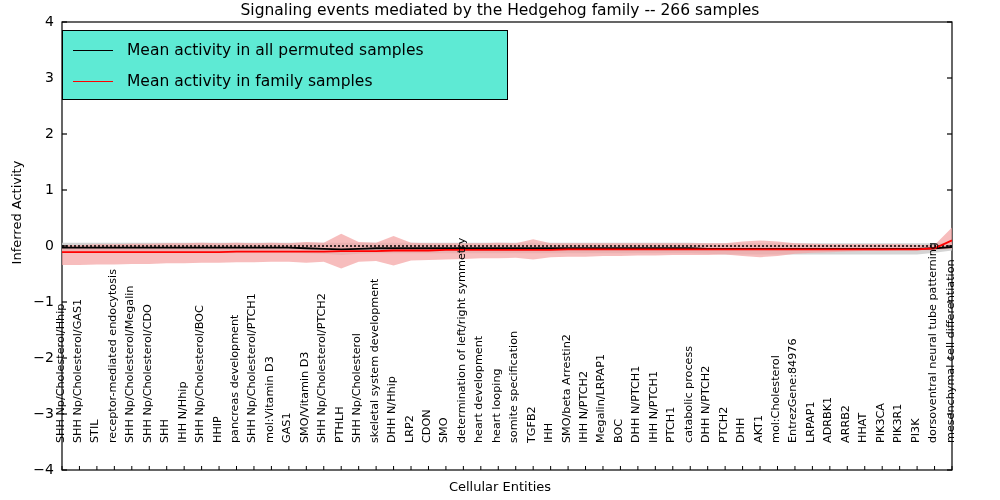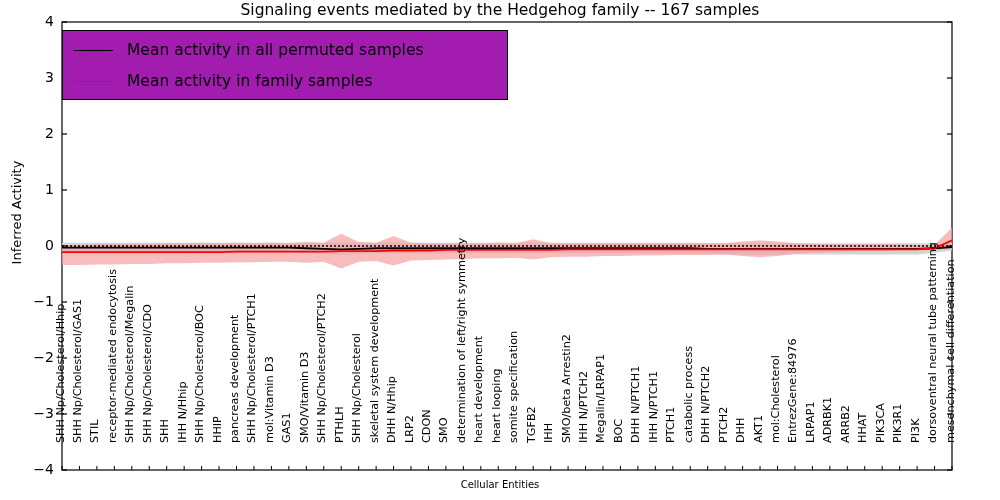--- a/index.html
+++ b/index.html
@@ -15,49 +15,49 @@
     position:absolute;left:0;top:1px;width:1000px;text-align:center;
     font-size:15.5px;color:#000;white-space:nowrap;
   }
   .ylabel{
     position:absolute;left:-84px;top:205px;width:200px;text-align:center;
     font-size:13px;color:#000;
     transform:rotate(-90deg);transform-origin:center center;
   }
   .xlabel{
     position:absolute;left:0;top:479px;width:1000px;text-align:center;
-    font-size:10px;color:#000;
+    font-size:13px;color:#000;
   }
   .ytick{
     position:absolute;width:40px;text-align:right;font-size:14px;color:#000;
     left:14px;
   }
   .xtick{
     position:absolute;bottom:0;font-size:11.2px;color:#000;
     white-space:nowrap;transform-origin:left bottom;
     transform:rotate(-90deg);
   }
   #xticks{position:absolute;left:0;top:0;width:1000px;height:470px;}
   .legend-box{
     position:absolute;left:62px;top:30px;width:446px;height:70px;
-    background:#a21caf;border:1.3px solid #000;box-sizing:border-box;
+    background:#5eead4;border:1.3px solid #000;box-sizing:border-box;
   }
   .legend-row{
     position:absolute;left:10px;height:30px;display:flex;align-items:center;
   }
   .legend-swatch{width:40px;height:0;border-top:1.6px solid #000;margin-right:14px;}
   .legend-swatch.red{border-top-color:#ff0000;}
   .legend-text{font-size:15.5px;color:#000;white-space:nowrap;}
 </style>
 </head>
 <body>
 
 <div id="figure">
 
-  <div class="chart-title">Signaling events mediated by the Hedgehog family -- 167 samples</div>
+  <div class="chart-title">Signaling events mediated by the Hedgehog family -- 266 samples</div>
 
   <div class="ylabel">Inferred Activity</div>
   <div class="xlabel">Cellular Entities</div>
 
   <svg id="plot-svg" width="1000" height="500">
     <g id="svg-content">
         <rect x="62" y="22" width="890" height="448" fill="#ffffff" stroke="#000000" stroke-width="1.2"></rect>
         <path d="M62.00 242.64 L79.45 242.64 L96.90 242.64 L114.35 242.64 L131.80 242.64 L149.25 242.64 L166.71 242.64 L184.16 242.64 L201.61 242.64 L219.06 242.64 L236.51 242.64 L253.96 242.64 L271.41 242.64 L288.86 242.64 L306.31 242.64 L323.76 242.64 L341.22 242.64 L358.67 242.64 L376.12 242.64 L393.57 242.64 L411.02 242.64 L428.47 242.64 L445.92 242.64 L463.37 242.64 L480.82 242.64 L498.27 242.64 L515.73 242.64 L533.18 242.64 L550.63 242.64 L568.08 242.64 L585.53 242.64 L602.98 242.64 L620.43 242.64 L637.88 242.64 L655.33 242.64 L672.78 242.64 L690.24 242.64 L707.69 243.20 L725.14 243.20 L742.59 243.20 L760.04 243.20 L777.49 243.20 L794.94 243.20 L812.39 243.20 L829.84 243.20 L847.29 243.20 L864.75 243.20 L882.20 243.20 L899.65 243.20 L917.10 243.20 L934.55 243.20 L952.00 243.20 L952.00 250.48 L934.55 252.72 L917.10 254.40 L899.65 254.40 L882.20 254.40 L864.75 254.40 L847.29 254.40 L829.84 254.40 L812.39 254.40 L794.94 254.40 L777.49 254.40 L760.04 254.40 L742.59 254.40 L725.14 254.40 L707.69 253.84 L690.24 253.28 L672.78 253.28 L655.33 253.28 L637.88 253.28 L620.43 253.28 L602.98 253.28 L585.53 253.28 L568.08 253.28 L550.63 253.28 L533.18 253.28 L515.73 253.28 L498.27 253.28 L480.82 253.28 L463.37 253.28 L445.92 253.28 L428.47 253.28 L411.02 253.28 L393.57 253.28 L376.12 253.28 L358.67 253.84 L341.22 254.96 L323.76 253.84 L306.31 253.28 L288.86 252.72 L271.41 252.72 L253.96 252.72 L236.51 252.72 L219.06 252.72 L201.61 252.72 L184.16 252.72 L166.71 252.72 L149.25 252.72 L131.80 252.72 L114.35 252.72 L96.90 252.72 L79.45 252.72 L62.00 252.72 Z" fill="#cccccc" fill-opacity="0.85" stroke="none"></path>
         <path d="M62.00 244.88 L79.45 244.88 L96.90 244.32 L114.35 244.32 L131.80 243.76 L149.25 243.76 L166.71 243.20 L184.16 243.20 L201.61 242.64 L219.06 243.20 L236.51 242.64 L253.96 243.20 L271.41 242.64 L288.86 243.20 L306.31 242.08 L323.76 242.64 L341.22 233.68 L358.67 242.08 L376.12 242.64 L393.57 235.92 L411.02 242.64 L428.47 243.20 L445.92 243.20 L463.37 243.20 L480.82 243.20 L498.27 242.64 L515.73 243.20 L533.18 239.28 L550.63 243.20 L568.08 243.20 L585.53 243.20 L602.98 243.20 L620.43 243.20 L637.88 243.20 L655.33 243.20 L672.78 243.20 L690.24 243.20 L707.69 243.20 L725.14 243.20 L742.59 241.52 L760.04 240.40 L777.49 241.52 L794.94 243.20 L812.39 243.76 L829.84 244.32 L847.29 244.32 L864.75 244.32 L882.20 244.32 L899.65 244.32 L917.10 244.88 L934.55 244.88 L952.00 227.52 L952.00 248.80 L934.55 249.92 L917.10 250.48 L899.65 250.48 L882.20 251.04 L864.75 251.04 L847.29 251.60 L829.84 252.16 L812.39 252.72 L794.94 253.84 L777.49 256.08 L760.04 257.20 L742.59 256.08 L725.14 254.40 L707.69 254.96 L690.24 254.96 L672.78 254.96 L655.33 255.52 L637.88 255.52 L620.43 256.08 L602.98 256.08 L585.53 256.64 L568.08 256.64 L550.63 257.20 L533.18 259.44 L515.73 257.76 L498.27 258.32 L480.82 258.32 L463.37 258.88 L445.92 259.44 L428.47 260.00 L411.02 260.56 L393.57 265.60 L376.12 261.12 L358.67 261.68 L341.22 268.40 L323.76 261.68 L306.31 262.80 L288.86 261.68 L271.41 261.68 L253.96 262.24 L236.51 262.24 L219.06 262.80 L201.61 262.80 L184.16 263.36 L166.71 263.36 L149.25 263.92 L131.80 263.92 L114.35 264.48 L96.90 264.48 L79.45 265.04 L62.00 265.04 Z" fill="#f4a3a3" fill-opacity="0.72" stroke="none"></path>
         <line x1="62" y1="246" x2="952" y2="246" stroke="#000000" stroke-width="1.4" stroke-dasharray="2,2"></line>

